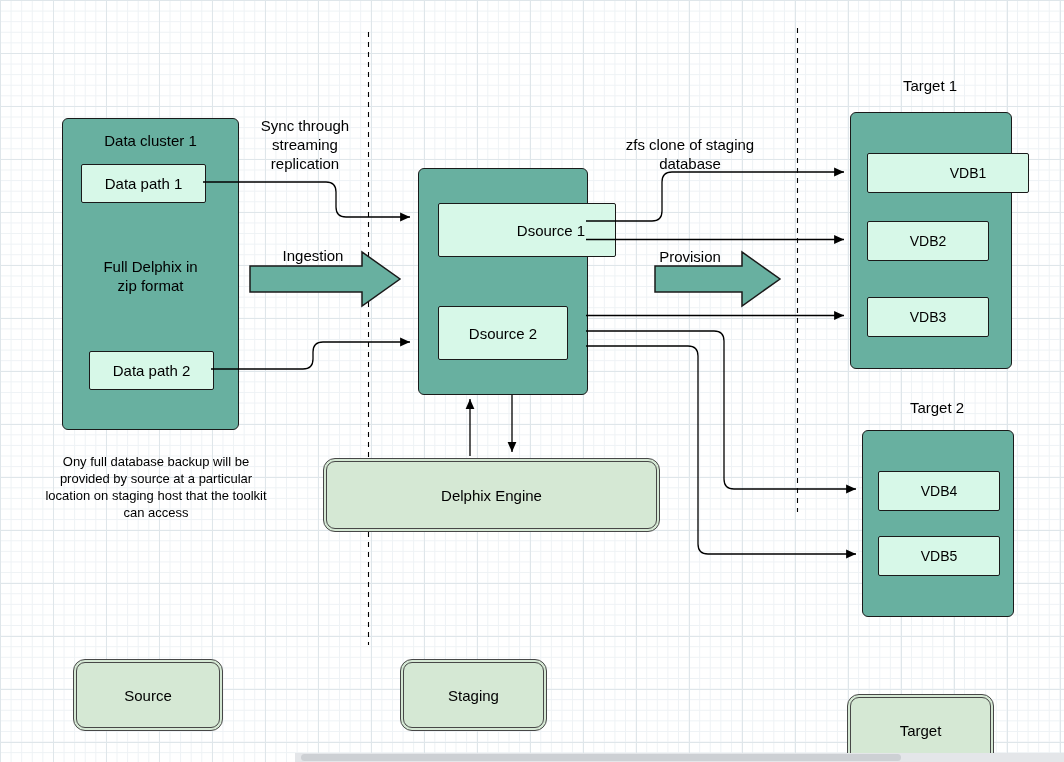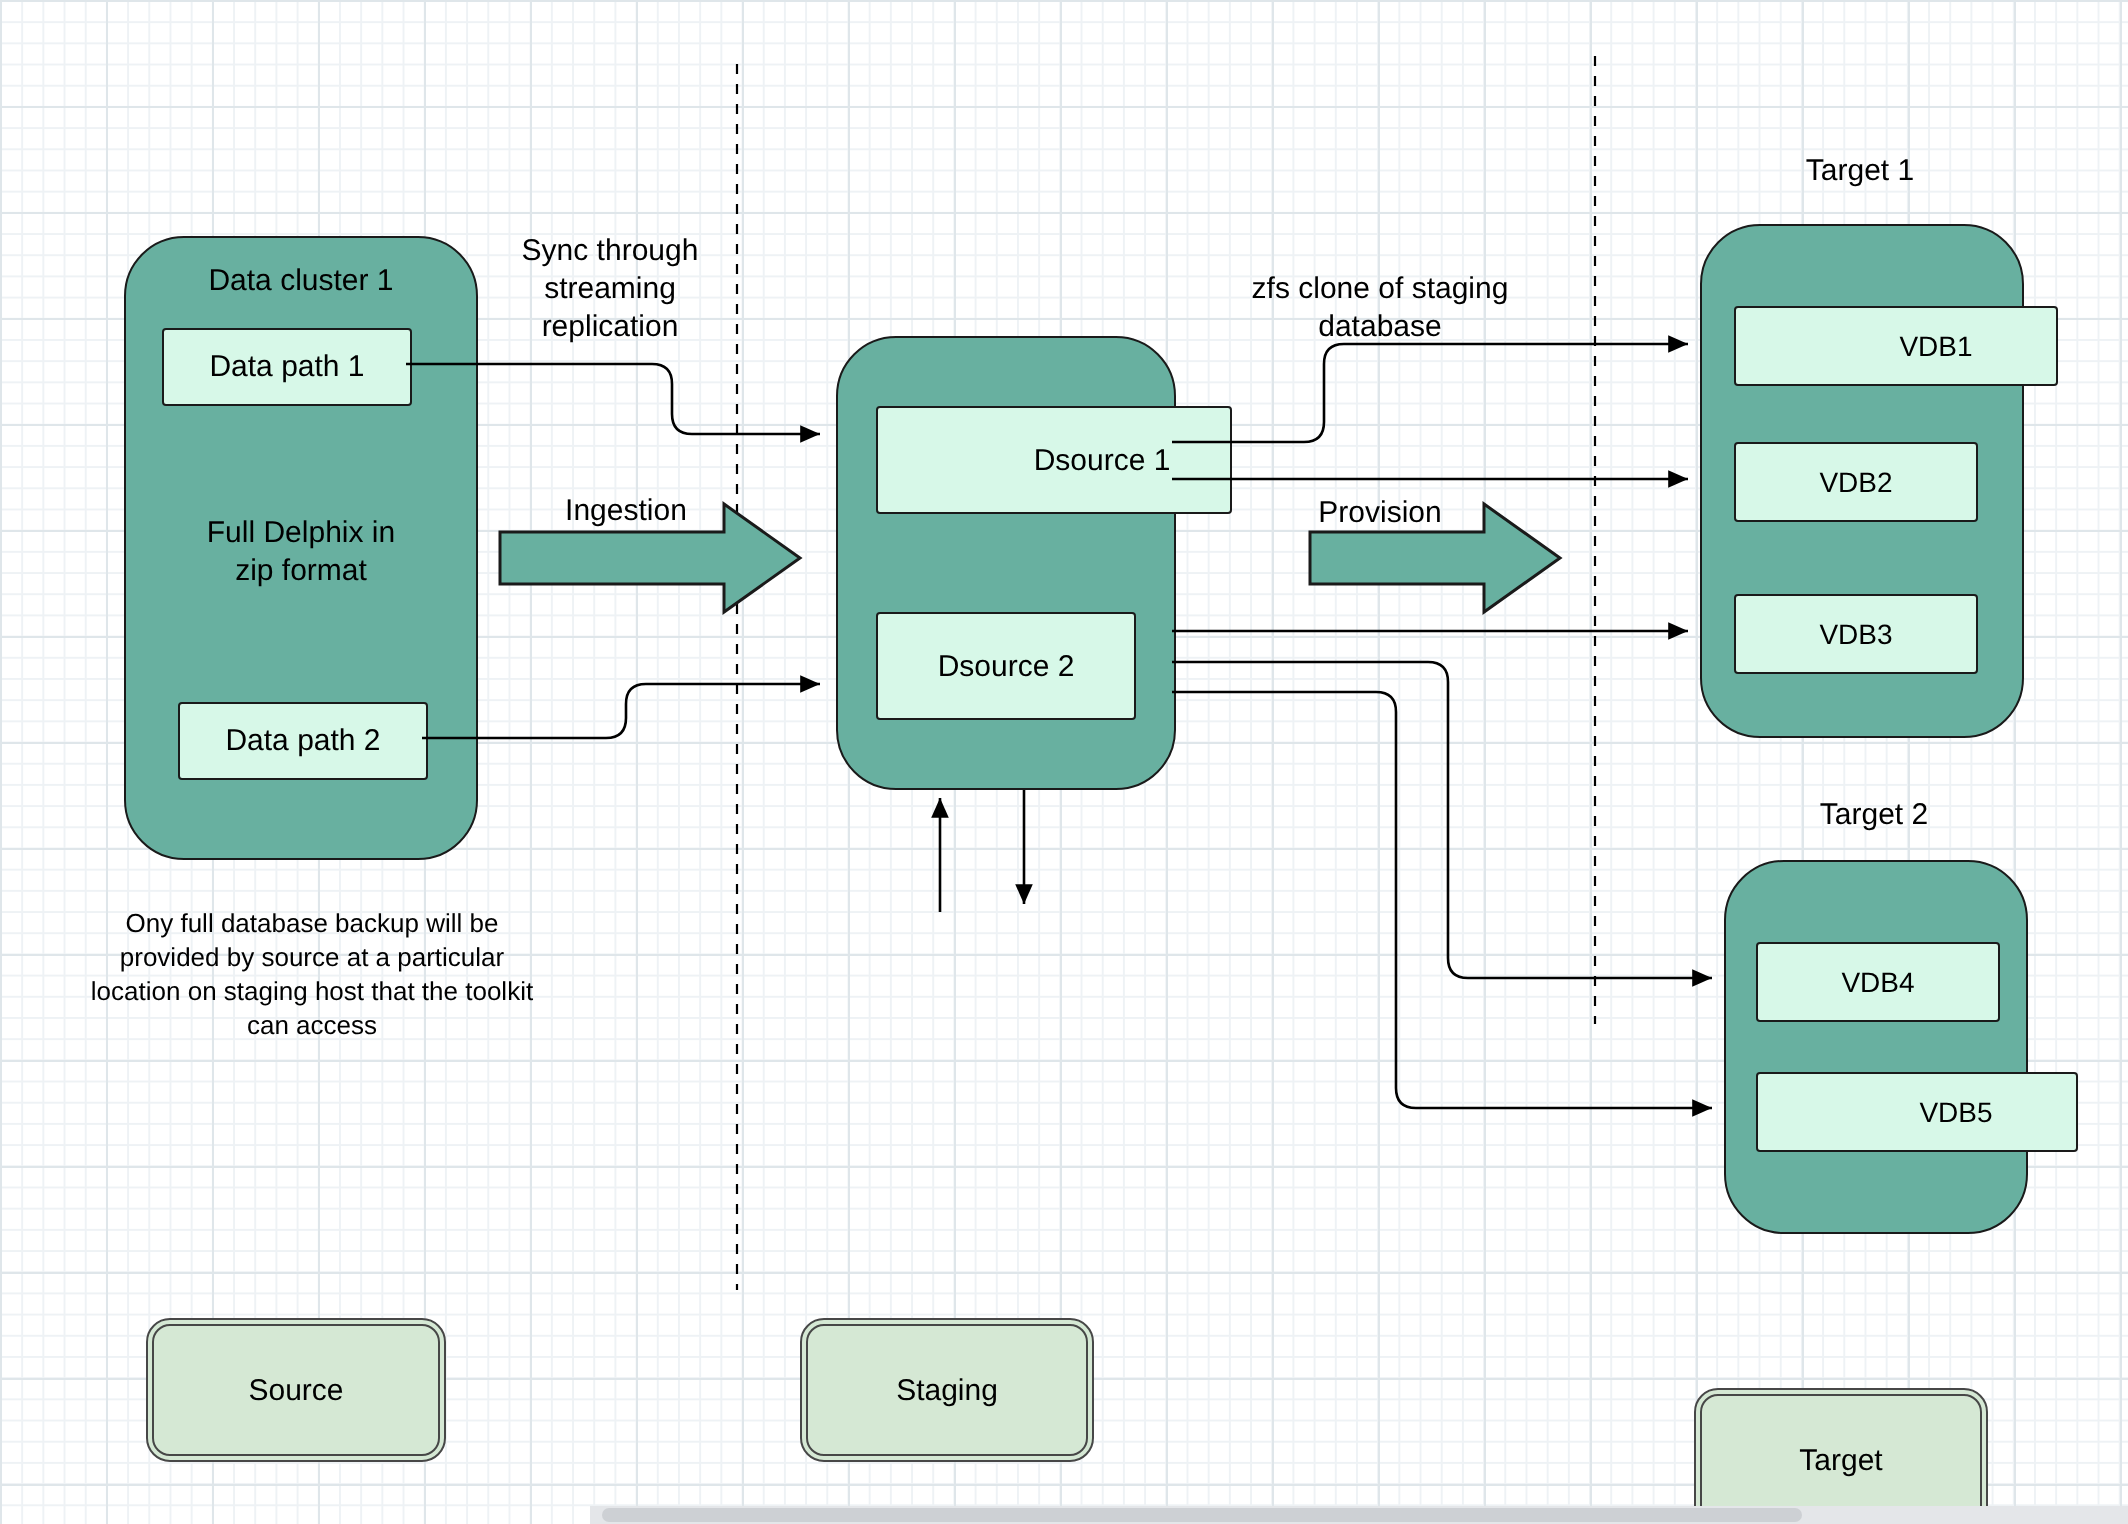--- a/index.html
+++ b/index.html
@@ -8,21 +8,21 @@
     font-family:"Liberation Sans",sans-serif;color:#000;
     background-color:#ffffff;
     background-image:
       linear-gradient(to right,#dfe6ea 1px,transparent 1px),
       linear-gradient(to bottom,#dfe6ea 1px,transparent 1px),
       linear-gradient(to right,#eef2f5 1px,transparent 1px),
       linear-gradient(to bottom,#eef2f5 1px,transparent 1px);
     background-size:53px 53px,53px 53px,10.6px 10.6px,10.6px 10.6px;
   }
   .abs{position:absolute;}
-  .teal{background:#68b0a0;border:1.5px solid #1a1a1a;border-radius:30px;text-decoration:underline;}
+  .teal{background:#68b0a0;border:1.5px solid #1a1a1a;border-radius:6px;text-decoration:underline;}
   .mint{
     background:#d7f8e8;border:1px solid #1a1a1a;border-radius:2px;
     display:flex;align-items:center;justify-content:center;font-size:15px;
   }
   .lbl{text-align:center;font-size:15px;line-height:19px;}
   .note{font-size:13px;line-height:17px;text-align:center;}
   .double-box{
     background:#d5e8d4;border:1px solid #474747;border-radius:12px;
     display:flex;align-items:center;justify-content:center;font-size:15px;
   }
@@ -62,23 +62,26 @@
   <div class="abs lbl" style="left:850px;top:76px;width:160px;">Target 1</div>
   <div class="abs teal" style="left:850px;top:112px;width:160px;height:255px;">
     <div class="abs mint" style="left:16px;top:40px;width:120px;height:38px;font-size:14px;padding-left:40px;">VDB1</div>
     <div class="abs mint" style="left:16px;top:108px;width:120px;height:38px;font-size:14px;">VDB2</div>
     <div class="abs mint" style="left:16px;top:184px;width:120px;height:38px;font-size:14px;">VDB3</div>
   </div>
 
   <div class="abs lbl" style="left:862px;top:398px;width:150px;">Target 2</div>
   <div class="abs teal" style="left:862px;top:430px;width:150px;height:185px;">
     <div class="abs mint" style="left:15px;top:40px;width:120px;height:38px;font-size:14px;">VDB4</div>
-    <div class="abs mint" style="left:15px;top:105px;width:120px;height:38px;font-size:14px;padding-left:39px;">VDB5</div>
+    <div class="abs mint" style="left:15px;top:105px;width:120px;height:38px;font-size:14px;">VDB5</div>
   </div>
 
+  <div class="abs double-box" style="left:323px;top:458px;width:335px;height:72px;">
+    <span>Delphix Engine</span>
+  </div>
 
   <div class="abs lbl" style="left:245px;top:116px;width:120px;">Sync through streaming replication</div>
   <div class="abs lbl" style="left:253px;top:246px;width:120px;">Ingestion</div>
   <div class="abs lbl" style="left:620px;top:135px;width:140px;">zfs clone of staging database</div>
   <div class="abs lbl" style="left:630px;top:247px;width:120px;">Provision</div>
 
   <div class="abs note" style="left:22px;top:453px;width:236px;margin-left:16px;">Ony full database backup will be provided by source at a particular location on staging host that the toolkit can access</div>
 
   <div class="abs double-box" style="left:73px;top:659px;width:148px;height:70px;">
     <span>Source</span>

